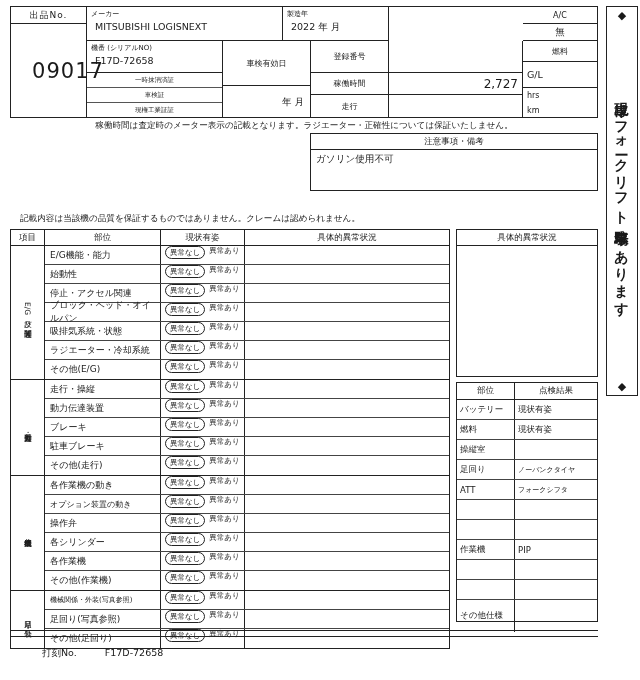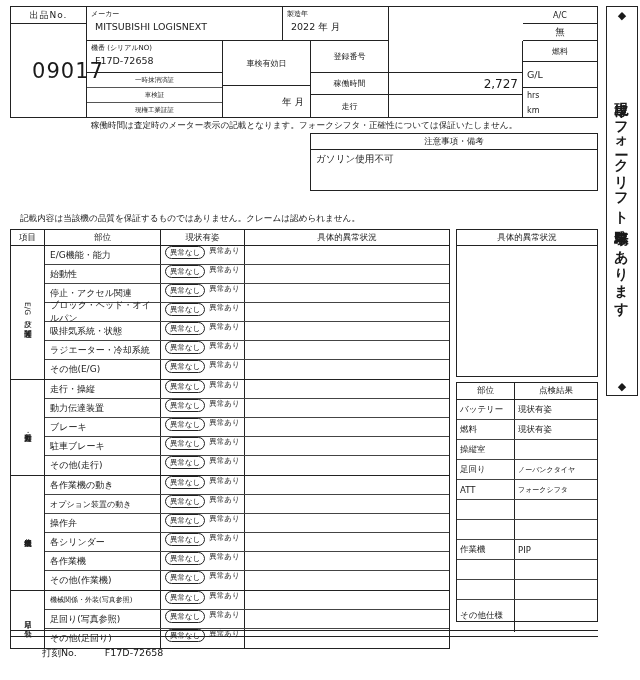--- a/index.html
+++ b/index.html
@@ -415,21 +415,21 @@
     <div class="hours-lbl sm">稼働時間</div>
     <div class="hours-val lg">2,727</div>
 
     <div class="dist-lbl sm">走行</div>
     <div class="dist-val md"></div>
 
     <div class="unit-hrs">hrs</div>
     <div class="unit-hrs" style="top:96px;">km</div>
   </div>
 
-  <div class="note-line">稼働時間は査定時のメーター表示の記載となります。フォークシフタ・正確性については保証いたしません。</div>
+  <div class="note-line">稼働時間は査定時のメーター表示の記載となります。ラジエーター・正確性については保証いたしません。</div>
 
   <div class="remarks">
     <div class="hd">注意事項・備考</div>
     <div class="bd">
       <div>ガソリン使用不可</div>
     </div>
   </div>
 
   <div class="banner">
     <div class="dia">◆</div>

